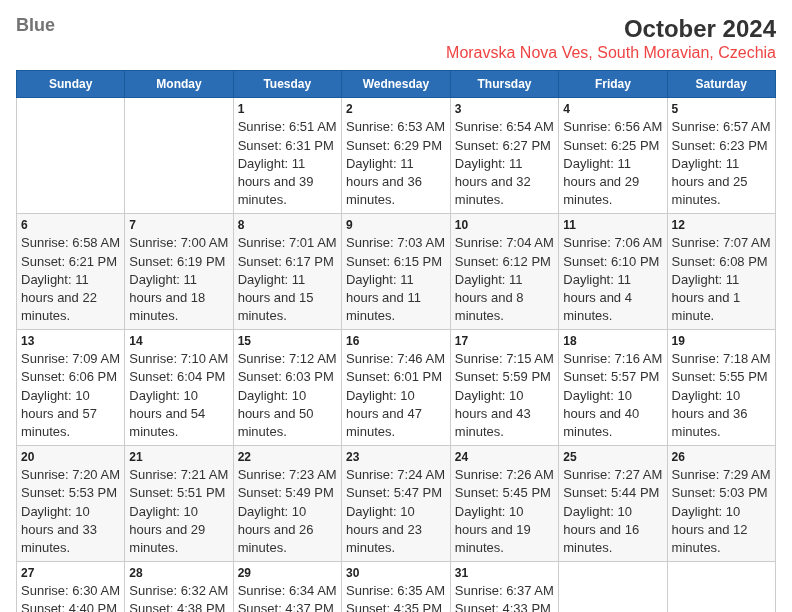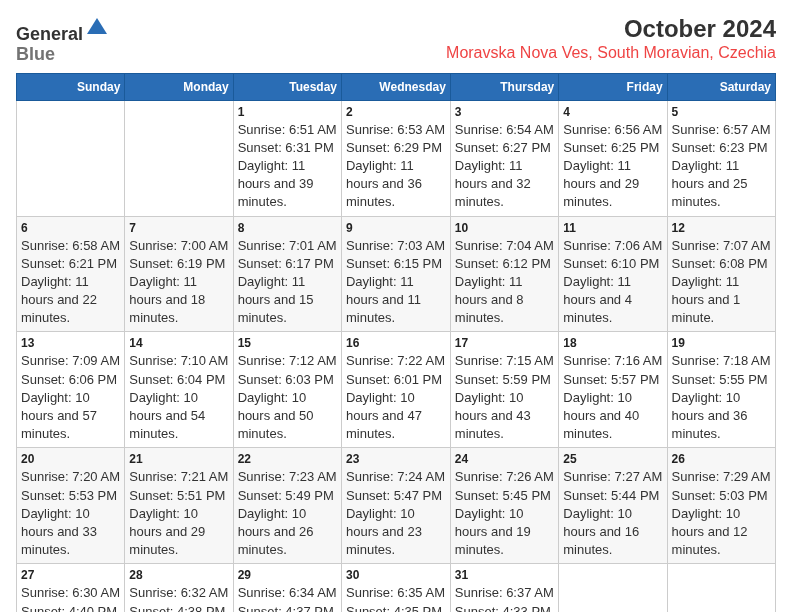--- a/index.html
+++ b/index.html
@@ -49,21 +49,21 @@
     .calendar {
       width: 100%;
       border-collapse: collapse;
       margin-top: 8px;
       font-size: 11px;
     }
     .calendar th {
       background-color: #2a6db5;
       color: #fff;
       padding: 6px 4px;
-      text-align: right;
+      text-align: center;
       font-size: 12px;
       border: 1px solid #1a5a9a;
     }
     .calendar td {
       border: 1px solid #ccc;
       vertical-align: top;
       padding: 4px;
       width: 110px;
       min-height: 80px;
       background: #fff;
@@ -83,25 +83,20 @@
       line-height: 1.4;
     }
     .empty { background: #fff !important; }
   </style>
 </head>
 <body>
 
 <div class="header">
   <div class="logo">
     <div>
-      <div class="logo-text">
-        <span class="logo-general">General</span><svg class="logo-icon" viewBox="0 0 24 24">
-            <polygon points="12,2 22,18 2,18" fill="#2a6db5"></polygon>
-          </svg>
-      </div>
       <div class="logo-text">
         <span class="logo-blue">Blue</span>
       </div>
     </div>
   </div>
   <div class="title-block">
     <div class="month-title">October 2024</div>
     <div class="location-title">Moravska Nova Ves, South Moravian, Czechia</div>
   </div>
 </div>
@@ -211,21 +206,21 @@
 Daylight: 10 hours and 54 minutes.</div>
         </td>
         <td>
           <div class="day-num">15</div>
           <div class="day-info" style="white-space: pre-line;">Sunrise: 7:12 AM
 Sunset: 6:03 PM
 Daylight: 10 hours and 50 minutes.</div>
         </td>
         <td>
           <div class="day-num">16</div>
-          <div class="day-info" style="white-space: pre-line;">Sunrise: 7:22 AM
+          <div class="day-info" style="white-space: pre-line;">Sunrise: 7:46 AM
 Sunset: 6:01 PM
 Daylight: 10 hours and 47 minutes.</div>
         </td>
         <td>
           <div class="day-num">17</div>
           <div class="day-info" style="white-space: pre-line;">Sunrise: 7:15 AM
 Sunset: 5:59 PM
 Daylight: 10 hours and 43 minutes.</div>
         </td>
         <td>

